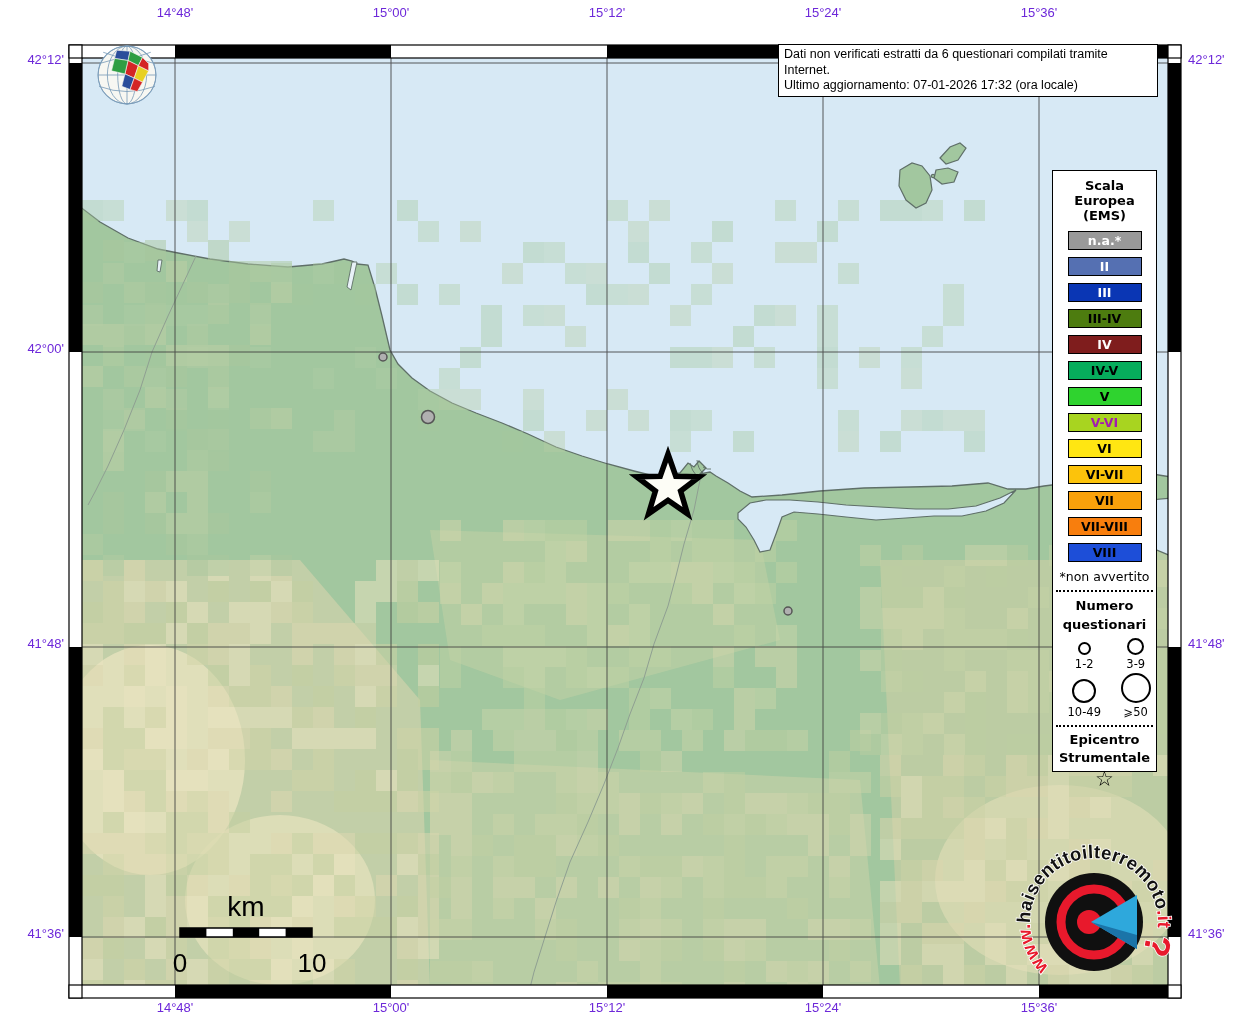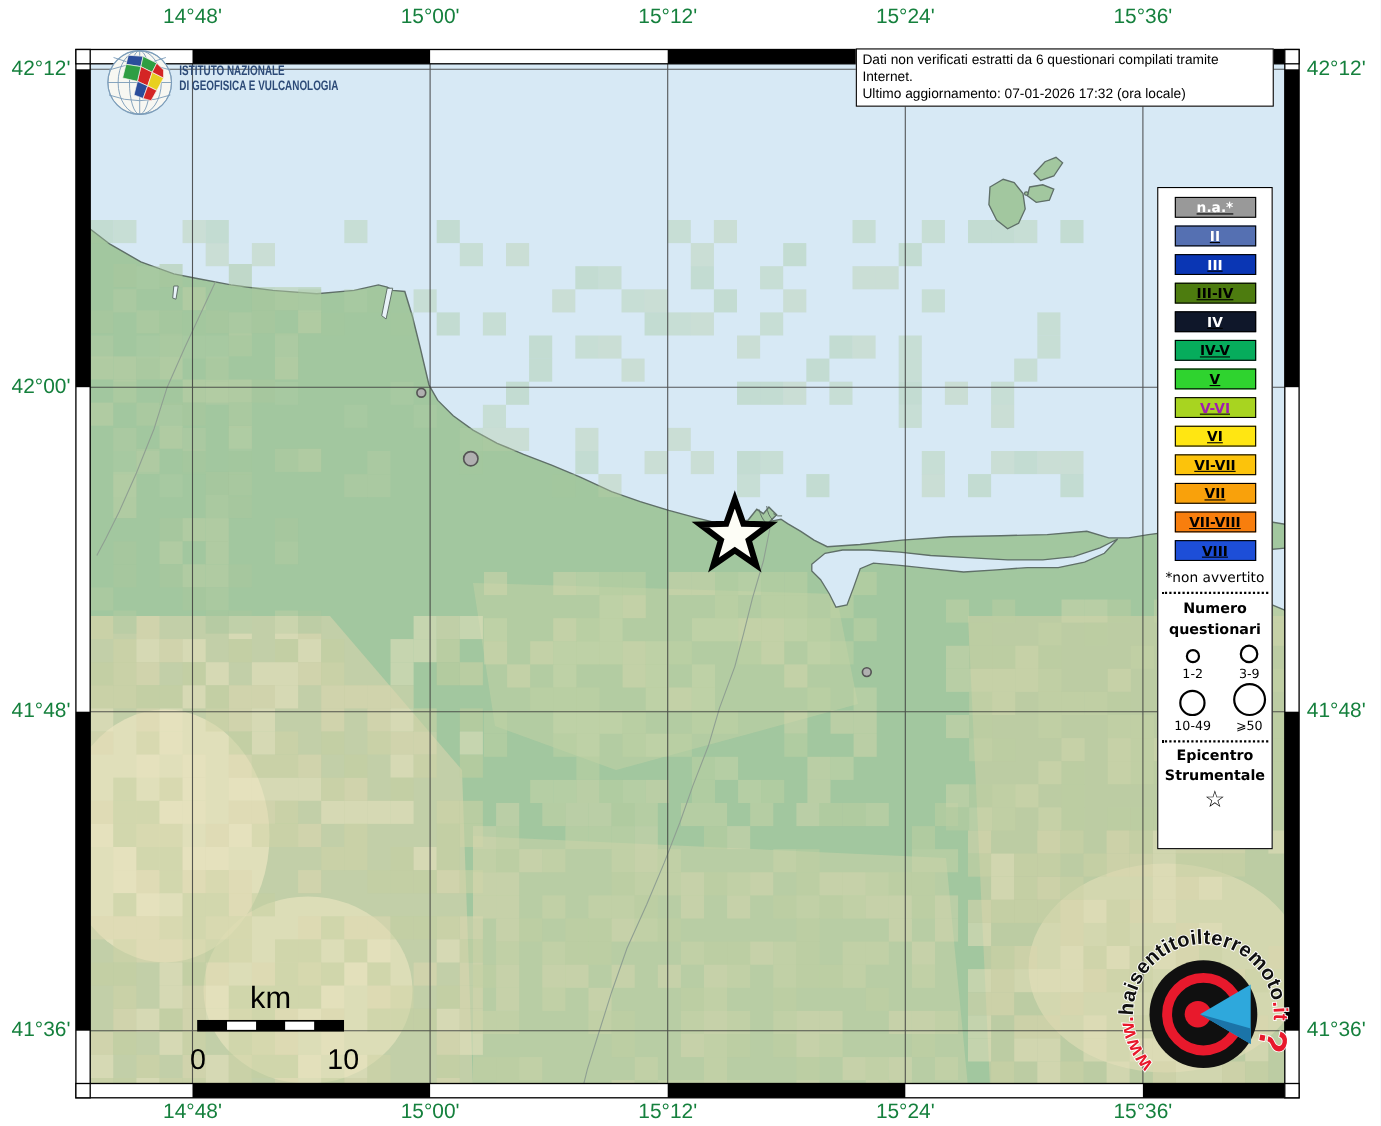--- a/index.html
+++ b/index.html
@@ -1,28 +1,28 @@
 <!DOCTYPE html>
 <html><head>
 <meta charset="utf-8">
 <style>
   html,body{margin:0;padding:0;background:#fff;}
   .stage{position:relative;width:1255px;height:1024px;background:#ffffff;overflow:hidden;
          font-family:"Liberation Sans",sans-serif;color:#000;}
   svg text{font-family:"Liberation Sans",sans-serif;}
-  .axis-label{position:absolute;font-size:19px;color:#15803d;white-space:nowrap;}
+  .axis-label{position:absolute;font-size:13px;color:#6d28d9;white-space:nowrap;}
   .axis-top .axis-label,.axis-bottom .axis-label{width:110px;text-align:center;}
   .axis-left .axis-label{width:62px;text-align:right;}
   .axis-right .axis-label{width:70px;text-align:left;}
   .infobox{position:absolute;left:778px;top:44px;width:368px;background:#ffffff;
            border:1px solid #000;padding:2px 5px;font-size:12.5px;line-height:15.5px;}
   .legend{position:absolute;left:1052px;top:170px;width:103px;height:600px;background:#fff;
           border:1px solid #000;text-align:center;font-family:"DejaVu Sans","Liberation Sans",sans-serif;}
   .legend-title{font-weight:bold;font-size:13px;line-height:15px;padding-top:7px;}
-  #legend-items{margin-top:8px;text-decoration:underline;}
+  #legend-items{margin-top:8px;}
   .swatch{width:72px;height:17px;margin:0 auto 7px auto;border:1px solid #000;
           font-weight:bold;font-size:12.5px;line-height:17px;}
   .footnote{font-size:12.5px;margin-top:2px;}
   .dotsep{border-top:2px dotted #000;margin:6px 3px 4px 3px;height:0;}
   .quest-title{font-weight:bold;font-size:13px;line-height:19px;}
   #quest-grid{display:grid;grid-template-columns:1fr 1fr;row-gap:2px;margin-top:4px;}
   .qcell{display:flex;flex-direction:column;align-items:center;justify-content:flex-end;padding-left:11px;}
   .qcircle{border:2px solid #000;border-radius:50%;background:#fff;}
   .qlabel{font-size:11.5px;margin-top:2px;}
   .epi-title{font-weight:bold;font-size:13px;line-height:18px;margin-top:4px;}
@@ -1043,38 +1043,39 @@
         <path d="M20 6 L33 7 L31 16 L18 14 Z" fill="#2b4d9b"></path>
         <path d="M33 7 L45 13 L41 21 L31 16 Z" fill="#2f9e43"></path>
         <path d="M31 16 L41 21 L37 33 L28 29 Z" fill="#d42525"></path>
         <path d="M41 21 L51 26 L45 37 L37 33 Z" fill="#e8d020"></path>
         <path d="M18 14 L31 16 L28 29 L15 26 Z" fill="#2f9e43"></path>
         <path d="M28 29 L37 33 L33 44 L25 41 Z" fill="#2b4d9b"></path>
         <path d="M37 33 L45 37 L40 46 L33 44 Z" fill="#d42525"></path>
         <path d="M45 13 L51 19 L51 26 L41 21 Z" fill="#d42525"></path>
       </g>
     </svg>
-    <div class="ingv-text">
-      <span>ISTITUTO NAZIONALE</span><br>
-      <span>DI GEOFISICA E VULCANOLOGIA</span>
-    </div>
   </div>
 
   <div class="infobox">
     <div>Dati non verificati estratti da 6 questionari compilati tramite Internet.</div>
     <div>Ultimo aggiornamento: 07-01-2026 17:32 (ora locale)</div>
   </div>
 
   <div class="legend">
+    <div class="legend-title">
+      <div>Scala</div>
+      <div>Europea</div>
+      <div>(EMS)</div>
+    </div>
     <div id="legend-items">
         <div class="swatch" style="background: rgb(153, 153, 153); color: rgb(255, 255, 255);">n.a.*</div>
         <div class="swatch" style="background: rgb(85, 112, 178); color: rgb(255, 255, 255);">II</div>
         <div class="swatch" style="background: rgb(10, 54, 180); color: rgb(255, 255, 255);">III</div>
         <div class="swatch" style="background: #4d7c0f; color: rgb(0, 0, 0);">III-IV</div>
-        <div class="swatch" style="background: #0f172a; color: rgb(255, 255, 255);">IV</div>
+        <div class="swatch" style="background: #7f1d1d; color: rgb(255, 255, 255);">IV</div>
         <div class="swatch" style="background: rgb(6, 172, 92); color: rgb(0, 0, 0);">IV-V</div>
         <div class="swatch" style="background: rgb(47, 211, 47); color: rgb(0, 0, 0);">V</div>
         <div class="swatch" style="background: rgb(168, 212, 32); color: #a21caf;">V-VI</div>
         <div class="swatch" style="background: rgb(255, 230, 18); color: rgb(0, 0, 0);">VI</div>
         <div class="swatch" style="background: rgb(252, 195, 11); color: rgb(0, 0, 0);">VI-VII</div>
         <div class="swatch" style="background: rgb(249, 161, 11); color: rgb(0, 0, 0);">VII</div>
         <div class="swatch" style="background: rgb(248, 126, 13); color: rgb(0, 0, 0);">VII-VIII</div>
         <div class="swatch" style="background: #1d4ed8; color: rgb(0, 0, 0);">VIII</div>
       </div>
     <div class="footnote">*non avvertito</div>

